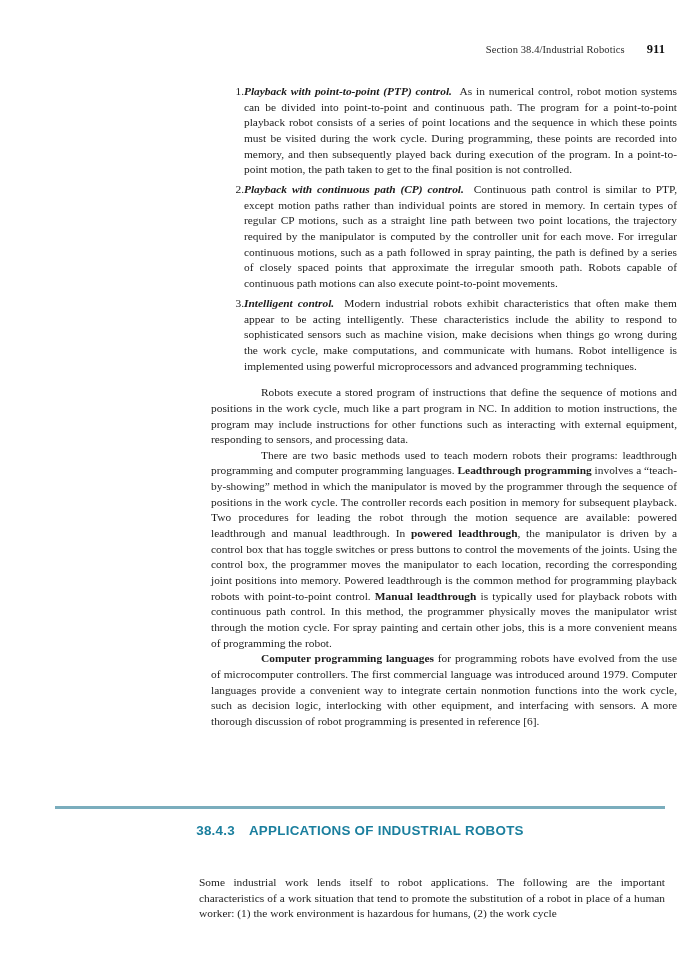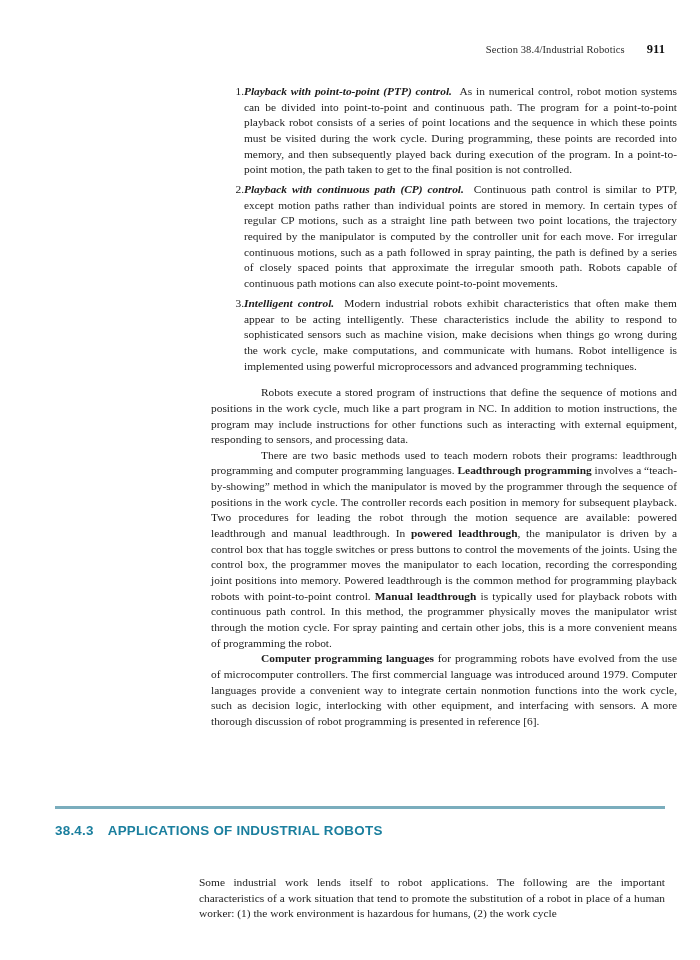--- a/index.html
+++ b/index.html
@@ -125,20 +125,21 @@
     margin: 0;
   }
   .section-heading {
     margin-top: 14px;
     font-family: "Liberation Sans", "DejaVu Sans", sans-serif;
     font-weight: bold;
     font-size: 13.4px;
     color: #1b7f9e;
     letter-spacing: 0.25px;
     white-space: nowrap;
+    text-align: center;
   }
   .section-heading .sec-num {
     display: inline;
   }
   .section-heading .sec-title {
     display: inline;
     margin-left: 14px;
   }
 
   

